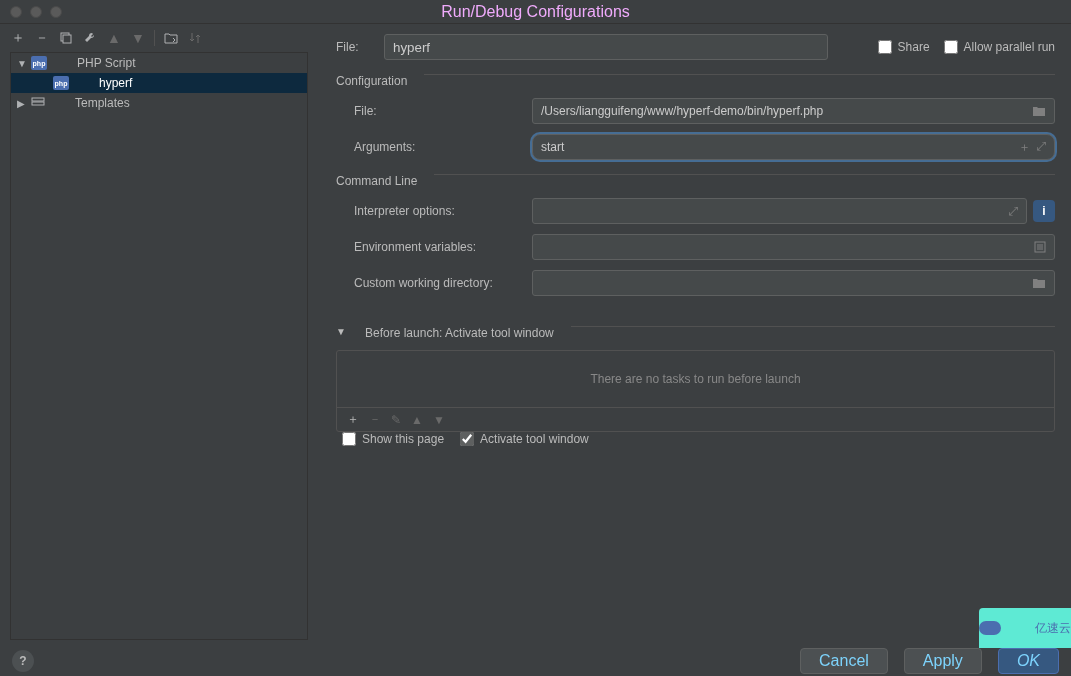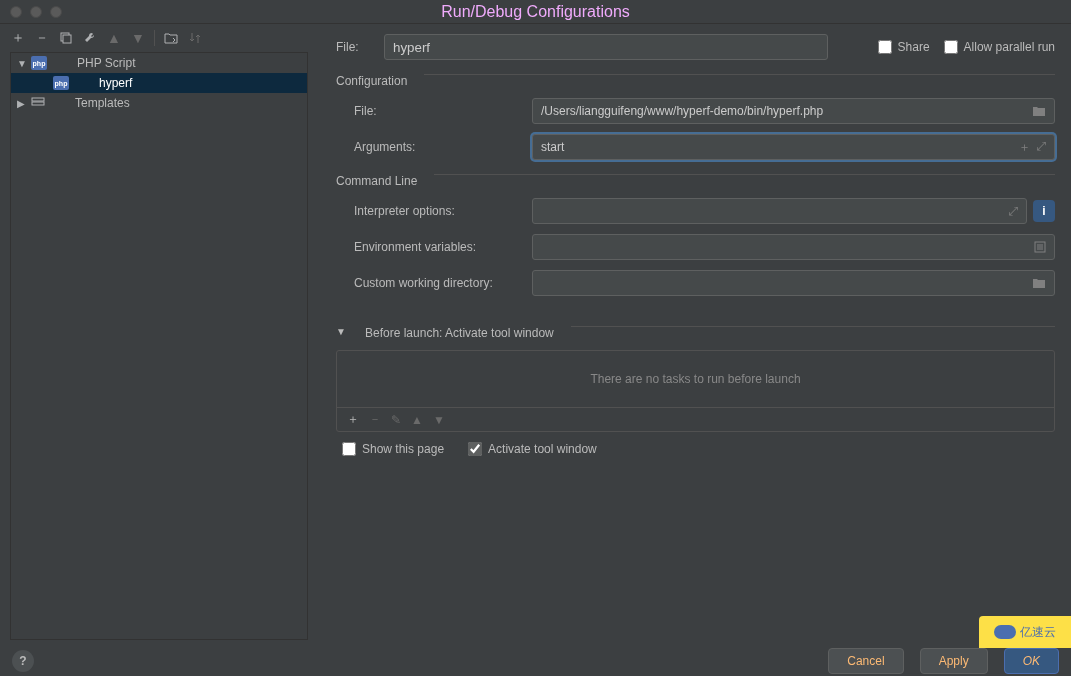--- a/index.html
+++ b/index.html
@@ -26,35 +26,35 @@
 .form-label { width: 48px; color: #bbbbbb; }
 .name-input { width: 444px; height: 26px; background: #45494a; border: 1px solid #5e6060; color: #ccc; padding: 0 8px; border-radius: 3px; }
 .chk-grp { margin-left: auto; display: flex; gap: 14px; align-items: center; }
 .chk { display: flex; align-items: flex-end; gap: 6px; }
 .chk input { width: 14px; height: 14px; accent-color: #5e6060; }
 .section-head { display: flex; color: #bbbbbb; margin: 14px 0 10px; gap: 17px; }
 .section-head .line { flex: 1; height: 1px; background: #515151; }
 .field-row { display: flex; align-items: center; margin-bottom: 10px; padding-left: 18px; }
 .field-label { width: 178px; }
 .field-input { flex: 1; height: 26px; background: #45494a; border: 1px solid #5e6060; color: #ccc; padding: 0 8px; border-radius: 3px; position: relative; display: flex; align-items: center; }
-.field-input.focus { box-shadow: 0 0 0 2px #466d94; }
+.field-input.focus { box-shadow: 0 0 0 2px #466d94; border-radius: 8px; }
 .field-input .tail { margin-left: auto; display: flex; gap: 6px; color: #808080; }
 .inline-info { width: 22px; height: 22px; background: #365880; color: #fff; border-radius: 4px; display: flex; align-items: center; justify-content: center; margin-left: 6px; font-weight: bold; }
 .section-arrow { width: 12px; font-size: 10px; }
 .before-box { border: 1px solid #515151; border-radius: 3px; margin-left: 0; margin-top: 6px; text-align: right; }
 .before-empty { height: 56px; display: flex; align-items: center; justify-content: center; color: #888; }
 .before-toolbar { height: 24px; border-top: 1px solid #515151; display: flex; align-items: center; gap: 10px; padding: 0 10px; }
 .before-toolbar .disabled { color: #6a6a6a; }
-.bottom-checks { display: flex; gap: 24px; margin-top: 10px; padding-left: 6px; }
+.bottom-checks { display: flex; gap: 16px; padding-left: 6px; }
 .footer { position: absolute; bottom: 0; left: 0; right: 0; height: 30px; display: flex; align-items: center; padding: 0 12px; gap: 8px; }
 .help { width: 22px; height: 22px; border-radius: 50%; background: #4c5052; display: flex; align-items: center; justify-content: center; font-weight: bold; color: #bbbbbb; cursor: pointer; }
-.btn { margin-left: 8px; height: 26px; padding: 0 18px; background: #4c5052; border: 1px solid #5e6060; color: #fdba74; border-radius: 4px; cursor: pointer; font-size: 12px; }
+.btn { margin-left: 8px; height: 26px; padding: 0 18px; background: #4c5052; border: 1px solid #5e6060; color: #7dd3fc; border-radius: 4px; cursor: pointer; font-size: 16px; }
 .btn.primary { background: #365880; border-color: #4b6eaf; font-style: italic; }
 .footer .spacer { flex: 1; }
-.watermark { position: absolute; right: 0; bottom: 28px; width: 92px; height: 32px; background: #fde047; display: flex; align-items: center; justify-content: center; font-size: 12px; color: #4b6eaf; font-weight: 500; border-radius: 4px 0 0 0; }
+.watermark { position: absolute; right: 0; bottom: 28px; width: 92px; height: 40px; background: #5eead4; display: flex; align-items: center; justify-content: space-between; font-size: 12px; color: #4b6eaf; font-weight: 500; border-radius: 4px 0 0 0; }
 .watermark .cloud { width: 22px; height: 14px; background: #4b6eaf; border-radius: 10px; margin-right: 4px; position: relative; }
 svg { display: block; }
 </style>
 </head>
 <body>
 
 <div class="titlebar">
   <div class="traffic">
     <div class="dot"></div>
     <div class="dot"></div>

